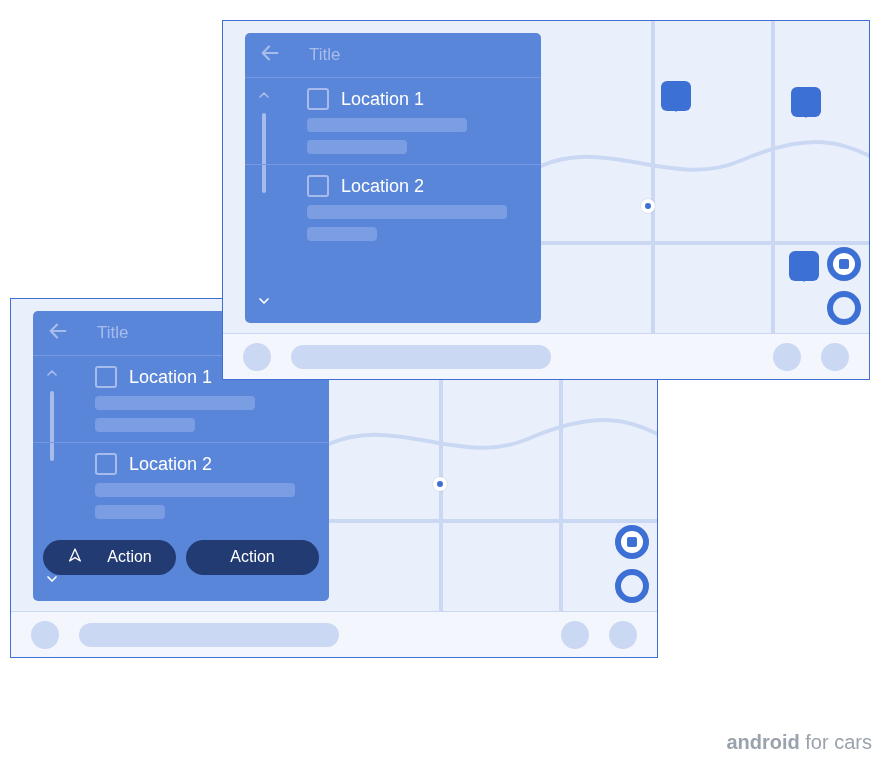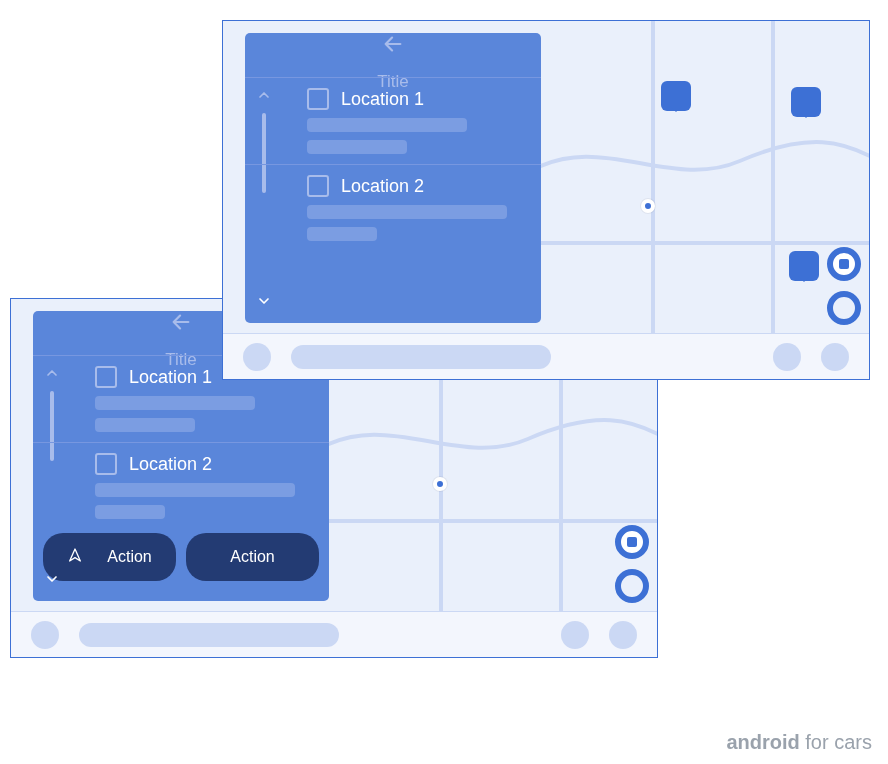--- a/index.html
+++ b/index.html
@@ -43,25 +43,24 @@
     background: var(--blue-500);
     border-radius: 5px;
     overflow: hidden;
     display: flex;
     flex-direction: column;
   }
   .panel-head {
     height: 44px;
     display: flex;
     align-items: center;
-    gap: 12px;
+    gap: 28px;
     padding: 0 14px;
     color: var(--blue-300);
     font-size: 17px;
-    flex-direction: column;
   }
   .back-arrow svg { width: 22px; height: 22px; stroke: var(--blue-300); fill: none; stroke-width: 2.4; stroke-linecap: round; stroke-linejoin: round; }
 
   .panel-list { flex: 0 0 auto; }
   .list-row {
     position: relative;
     border-top: 1px solid #7797e0;
     padding: 10px 14px 10px 62px;
   }
   .row-head { display: flex; align-items: center; gap: 12px; }
@@ -83,21 +82,21 @@
 
   .action-bar {
     height: 56px;
     display: flex;
     align-items: center;
     gap: 10px;
     padding: 0 10px;
   }
   .action-btn {
     flex:1;
-    height: 48px;
+    height: 35px;
     background: var(--navy);
     border-radius: 20px;
     color: #fff;
     display: flex;
     align-items: center;
     justify-content: center;
     gap: 24px;
     font-size: 16px;
   }
   .nav-icon svg { width:16px; height:16px; stroke:#fff; fill:none; stroke-width:2; stroke-linejoin:round; }

